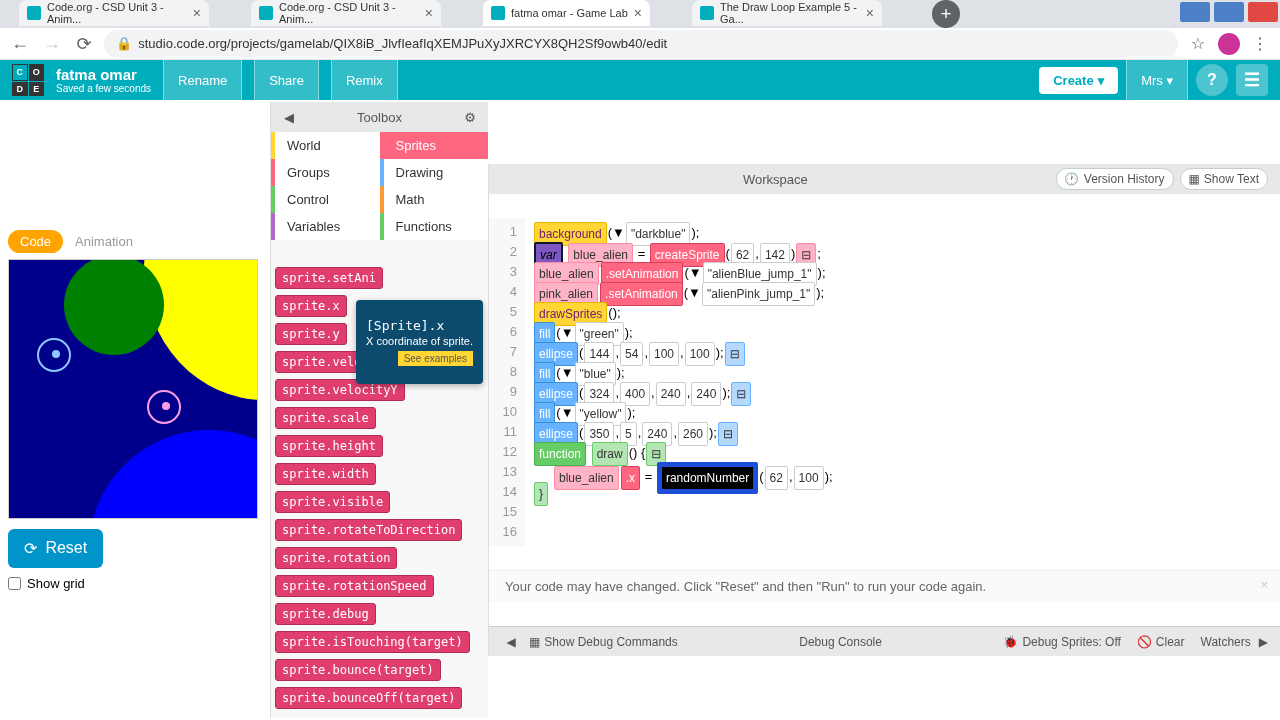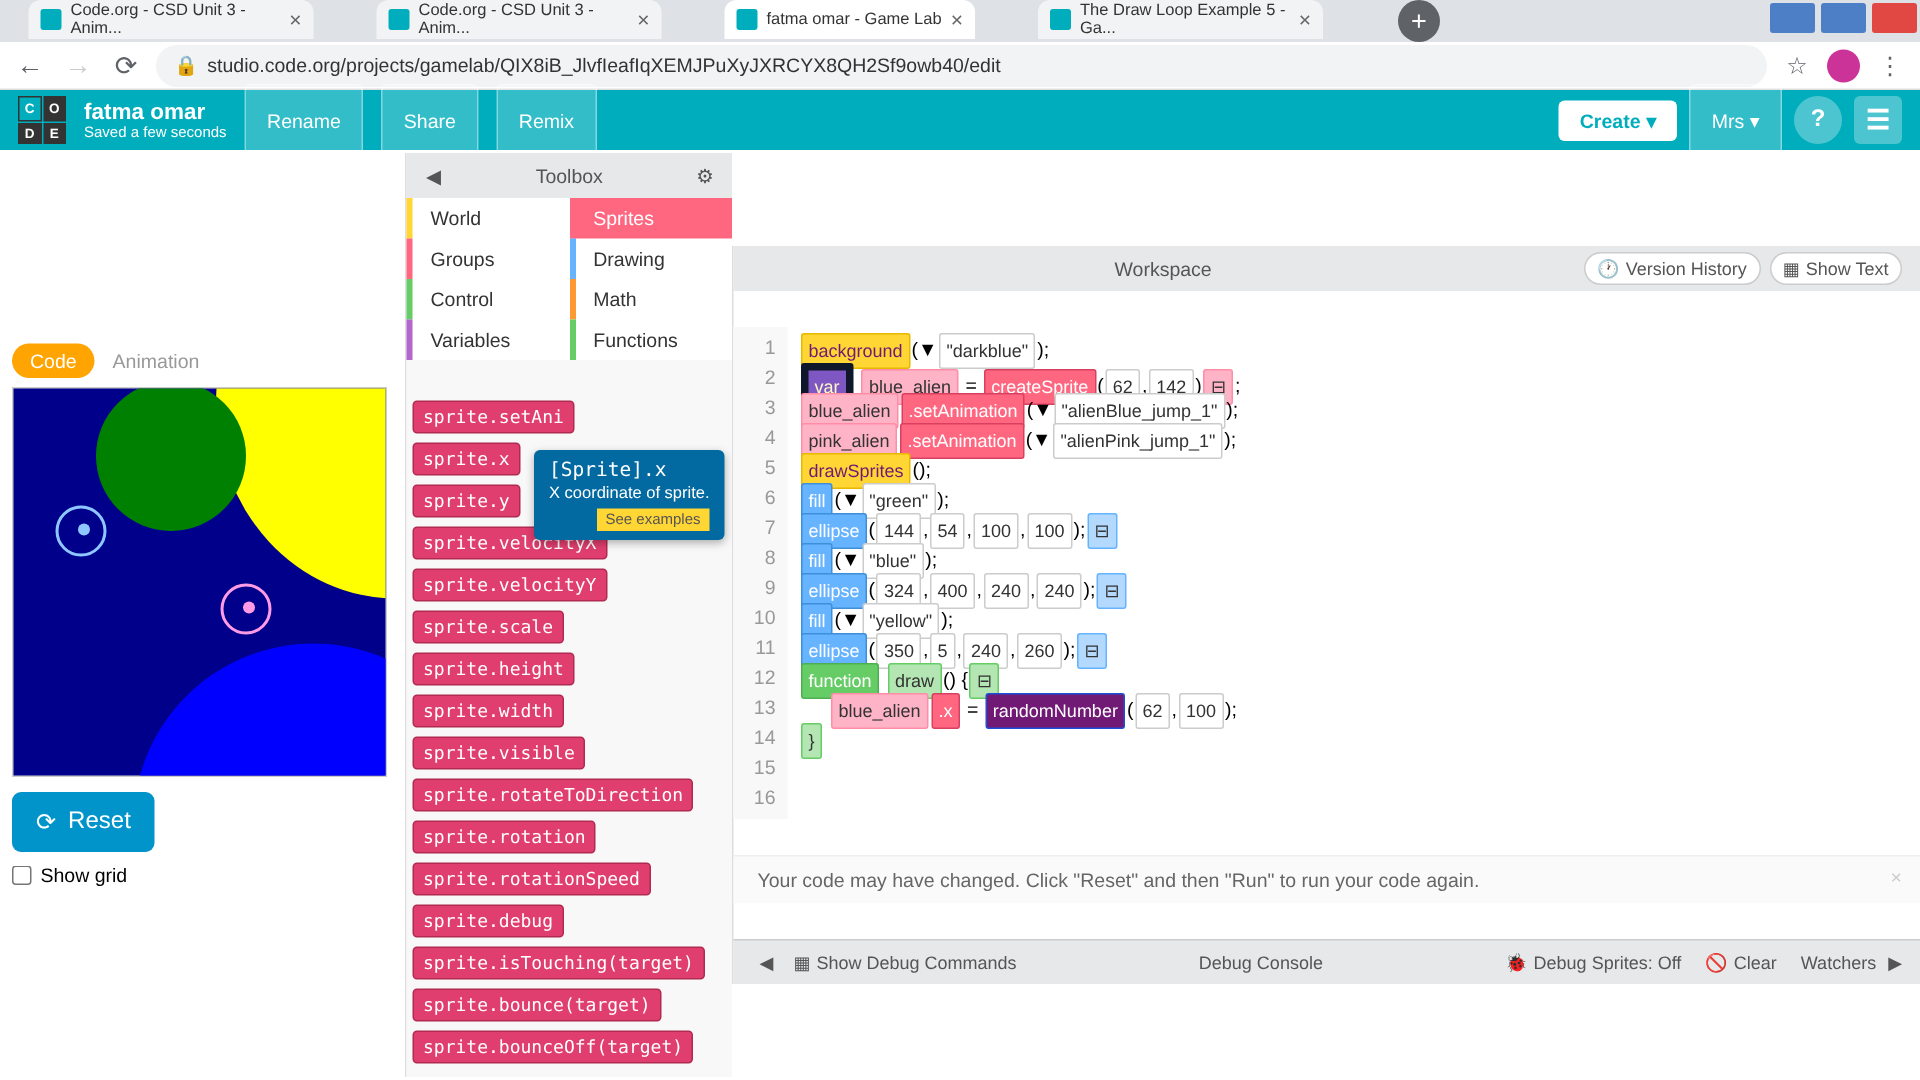--- a/index.html
+++ b/index.html
@@ -70,40 +70,40 @@
 .cat-sprites { border-color: #ff6680; background: #ff6680; color: white; }
 .cat-groups { border-color: #ff6680; }
 .cat-drawing { border-color: #66b3ff; }
 .cat-control { border-color: #66cc66; }
 .cat-math { border-color: #ff9933; }
 .cat-variables { border-color: #b366cc; }
 .cat-functions { border-color: #66cc66; }
 .block-list { flex: 1; overflow-y: auto; padding: 6px 4px; background: #f8f8f8; position: relative; }
 .code-block { background: #e03e6e; color: white; font-family: monospace; font-size: 12px; padding: 3px 6px; margin: 3px 0; border-radius: 3px; display: inline-block; border: 1px solid #b02a52; }
 .code-block.purple { background: #7e57c2; border-color: #5e3ca0; }
-.tooltip { position: absolute; left: 85px; top: 60px; background: #0369a1; color: white; padding: 6px 10px; border-radius: 4px; font-size: 11px; box-shadow: 0 2px 6px rgba(0,0,0,0.3); z-index: 10; }
+.tooltip { position: absolute; left: 85px; top: 60px; background: #0c4a6e; color: white; padding: 18px 10px; border-radius: 4px; font-size: 11px; box-shadow: 0 2px 6px rgba(0,0,0,0.3); z-index: 10; }
 .tooltip-title { font-family: monospace; font-size: 13px; margin-bottom: 2px; }
 .tooltip-link { background: #ffd633; color: #555; padding: 2px 6px; margin-top: 4px; display: inline-block; font-size: 10px; float: right; }
 
 
 .workspace-panel { flex: 1; display: flex; flex-direction: column; border-left: 1px solid #ddd; gap: 24px; }
 .workspace-header { height: 30px; background: #e7e8ea; display: flex; align-items: center; padding: 0 12px; font-size: 13px; color: #555; }
 .ws-title { flex: 1; text-align: center; }
 .ws-btn { display: flex; align-items: center; gap: 4px; padding: 3px 8px; border: 1px solid #ccc; border-radius: 12px; background: #fff; font-size: 12px; margin-left: 6px; }
 .code-editor { flex: 1; display: flex; font-family: monospace; font-size: 13px; background: #fff; overflow: auto; }
 .gutter { width: 36px; text-align: right; padding: 4px 8px 4px 0; color: #999; line-height: 20px; background: #f8f8f8; }
 .code-lines { padding: 4px 8px; line-height: 20px; }
 .line { height: 20px; white-space: nowrap; }
 .tok { display: inline-block; padding: 1px 4px; border-radius: 2px; margin: 0 1px; vertical-align: middle; font-size: 12px; }
 .t-yellow { background: #ffd633; border: 1px solid #e6b800; color: #701a75; }
 .t-blue { background: #66b3ff; border: 1px solid #3d8fd9; color: #fff; }
 .t-pink { background: #ff6680; border: 1px solid #d94060; color: #fff; }
-.t-purple { background: #7e57c2; border: 5px solid #0f172a; color: #fef9c3; }
+.t-purple { background: #7e57c2; border: 2px solid #0f172a; color: #000000; font-style: italic; }
 .t-green { background: #66cc66; border: 1px solid #4caf50; color: #fff; }
-.t-orange { background: #701a75; border: 1px solid #1d4ed8; color: #fff; }
+.t-orange { background: #000000; border: 5px solid #1d4ed8; color: #fff; }
 .t-white { background: #fff; border: 1px solid #ccc; color: #333; }
 .t-lightpink { background: #ffb3c6; border: 1px solid #ff8da6; color: #333; }
 .t-lightblue { background: #b3d9ff; border: 1px solid #66b3ff; color: #333; }
 .t-lightgreen { background: #b3e6b3; border: 1px solid #66cc66; color: #333; }
 .indent { display: inline-block; width: 20px; }
 .status-msg { padding: 8px 16px; font-size: 13px; color: #666; background: #fafafa; border-top: 1px solid #eee; position: relative; }
 .status-close { position: absolute; right: 12px; top: 6px; color: #ccc; cursor: pointer; }
 
 
 .debug-bar { height: 30px; background: #e7e8ea; display: flex; align-items: center; padding: 0 12px; font-size: 12px; color: #555; border-top: 1px solid #ccc; }

